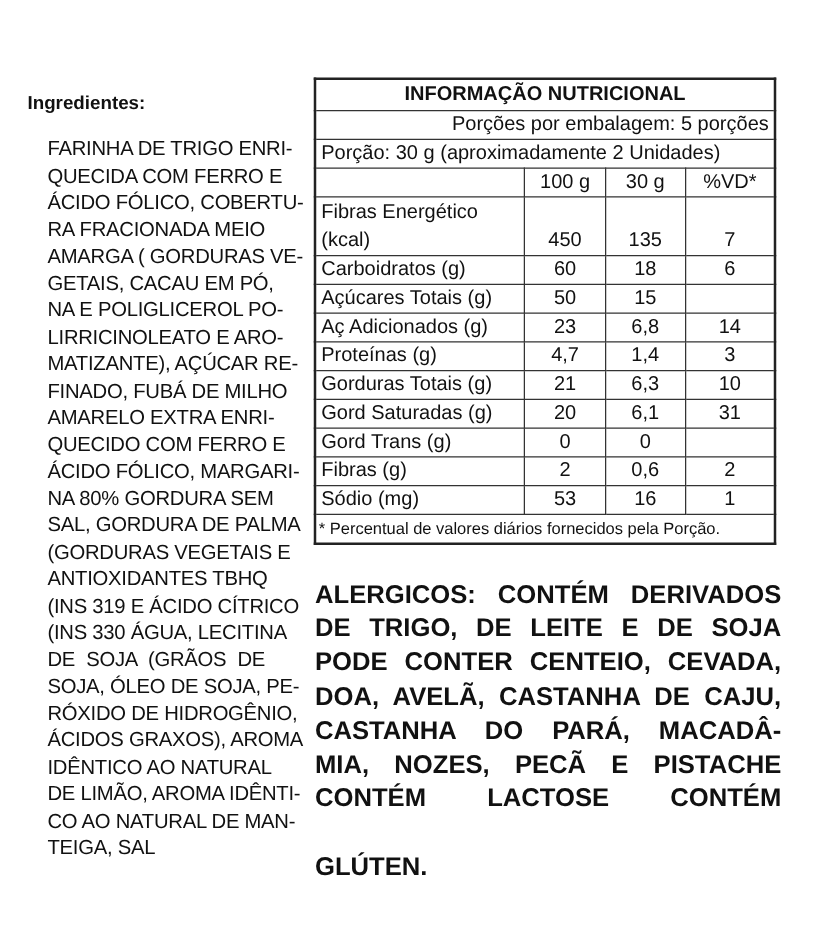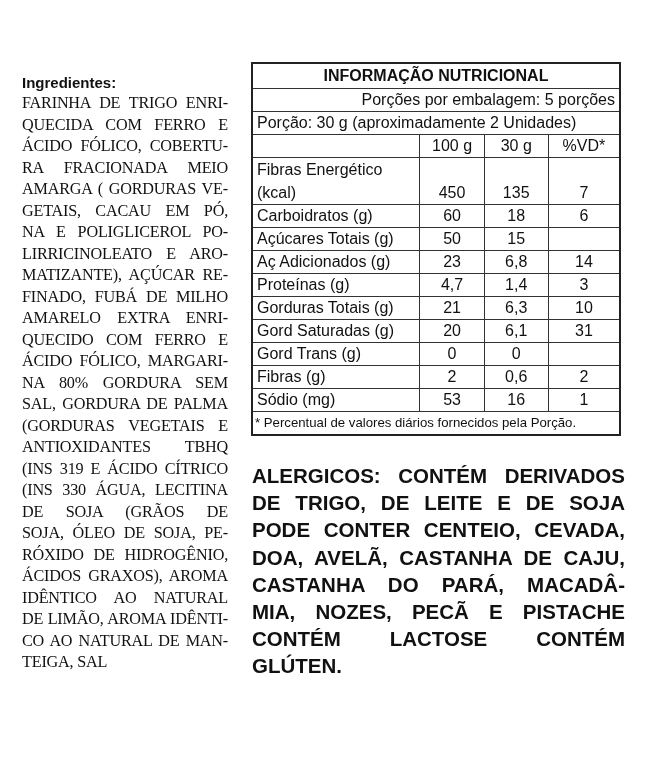--- a/index.html
+++ b/index.html
@@ -8,21 +8,21 @@
     font-family: "Liberation Sans", sans-serif; color: #111111;
   }
   .ingredients {
     position: absolute; left: 22px; top: 72px; width: 206px;
   }
   .ing-title {
     font-weight: bold; font-size: 15px; line-height: 21px; margin: 0;
   }
   .ing-text {
     font-size: 16.2px; line-height: 21.5px; text-align: justify;
-    text-align-last: left; margin: 0; letter-spacing: -0.2px; font-family: Liberation Serif, serif;
+    text-align-last: left; margin: 16px; letter-spacing: -0.2px;
   }
   .ing-line { display: block; text-align: justify; text-align-last: justify; white-space: nowrap; }
   .ing-line.last { text-align-last: left; }
 
   table.nutri {
     position: absolute; left: 251px; top: 62px; width: 370px;
     border-collapse: collapse; font-size: 16px;
     border: 2px solid #222;
   }
   table.nutri td {
@@ -36,21 +36,21 @@
   .col-vd { text-align: center; width: 62px; }
   .energy-row td { height: 46px; vertical-align: bottom; }
   .energy-row td.label-cell { line-height: 23px; }
   .footnote { font-size: 13.2px; padding-left: 2px !important; }
 
   .allergens {
     position: absolute; left: 252px; top: 462px; width: 373px;
     font-weight: bold; font-size: 20.5px; line-height: 27.2px;
   }
   .al-line { display: block; text-align: justify; text-align-last: justify; white-space: nowrap; }
-  .al-line.last { text-align-last: left; }
+  .al-line.last { text-align-last: left; margin-top: 28px; }
 </style>
 </head>
 <body>
 
 <div class="ingredients">
   <p class="ing-title">Ingredientes:</p>
   <div class="ing-text">
     <span class="ing-line">FARINHA DE TRIGO ENRI-</span>
     <span class="ing-line">QUECIDA COM FERRO E</span>
     <span class="ing-line">ÁCIDO FÓLICO, COBERTU-</span>

